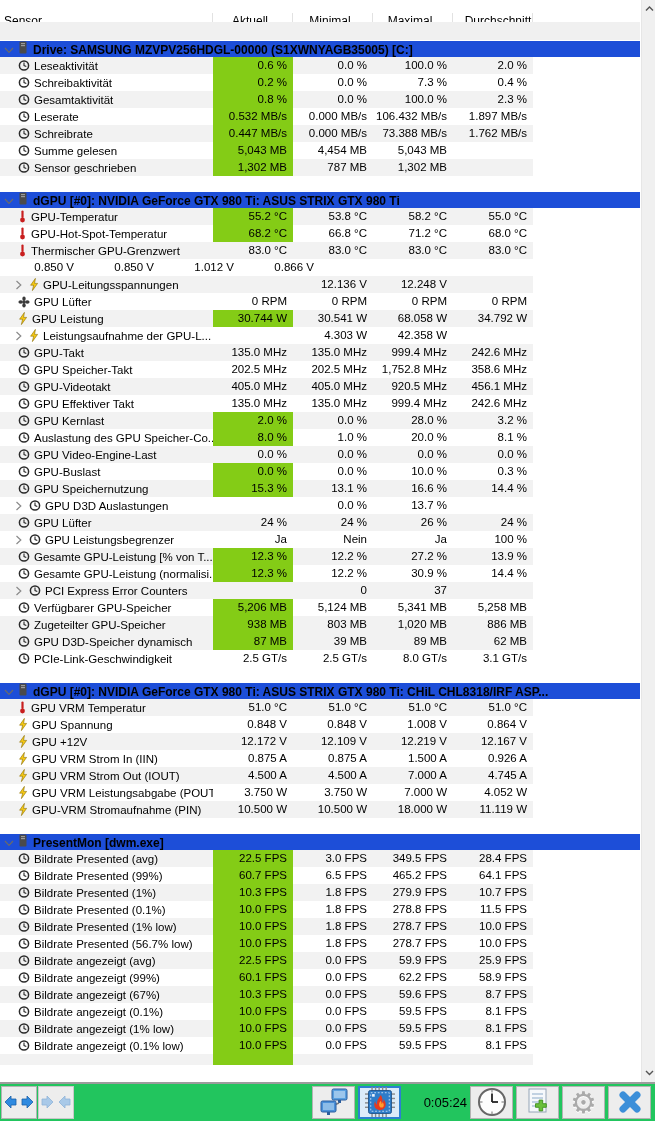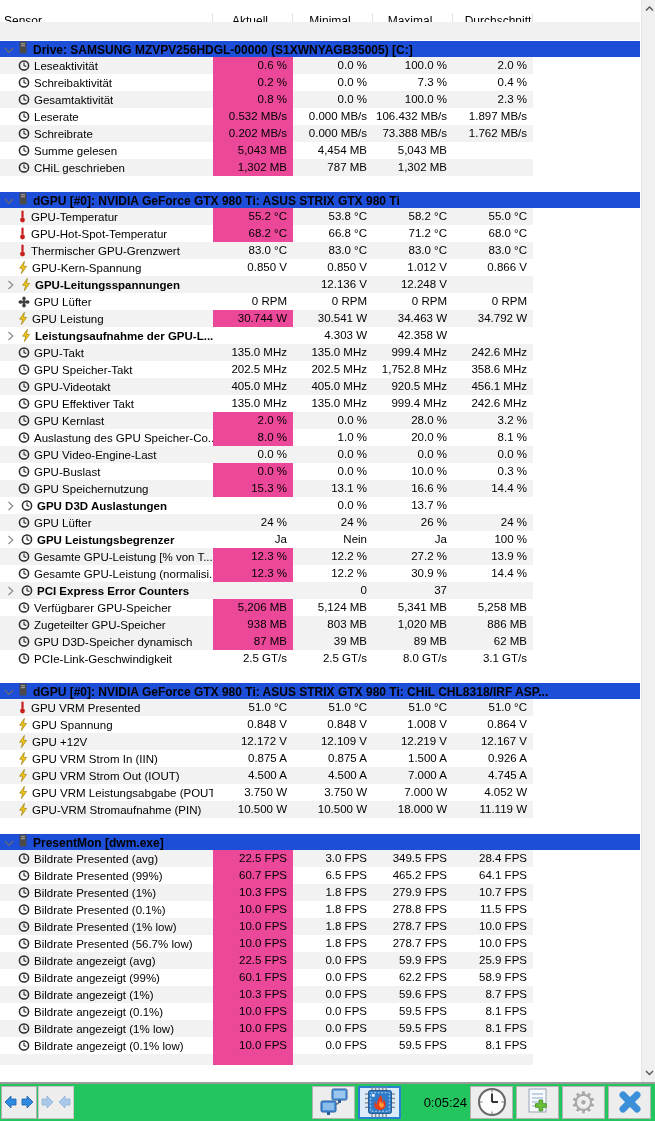--- a/index.html
+++ b/index.html
@@ -23,27 +23,27 @@
   .gap{height:16px;}
   .sechead{height:16px;width:640px;background:#1d4ed8;display:flex;align-items:flex-end;
            font-weight:bold;font-size:12px;box-sizing:border-box;padding-left:4px;
            white-space:nowrap;overflow:hidden;}
   .sechead .chev{margin-right:4px;flex:0 0 auto;}
   .sechead .dev{margin-right:5px;flex:0 0 auto;}
   .row{height:17px;width:533px;display:flex;background:#fff;}
   .row.even{background:#f2f2f2;}
   .lbl{flex:0 0 213px;box-sizing:border-box;display:flex;align-items:center;
        padding-left:18px;overflow:hidden;white-space:nowrap;}
-  .row.exp .lbl{padding-left:7px;font-weight:bold;}
+  .row.exp .lbl{padding-left:15px;}
   .icn{flex:0 0 auto;margin-right:4px;display:flex;align-items:center;}
   .icn svg{display:block;}
   .chevr{flex:0 0 auto;margin-right:7px;display:flex;align-items:center;}
   .val{flex:0 0 80px;box-sizing:border-box;text-align:right;padding-right:6px;line-height:17px;
        white-space:nowrap;overflow:hidden;}
-  .val.hl{background:#ec4899;}
+  .val.hl{background:#84cc16;}
   .row.clipped{height:11px;overflow:hidden;}
 
   
   #vscroll{position:absolute;top:0;left:641px;width:14px;height:1082px;background:#f0f0f0;border-left:1px solid #e6e6e6;box-sizing:border-box;}
   .sarrow{position:absolute;left:2px;width:10px;height:10px;display:flex;align-items:center;justify-content:center;}
   #sarr-up{top:4px;} #sarr-down{bottom:4px;}
 
   
   #tbsep{position:absolute;top:1082px;left:0;width:655px;height:2px;background:#9c9c9c;border-bottom:1px solid #fff;}
   #toolbar{position:absolute;top:1084px;left:0;width:655px;height:37px;background:#22c55e;padding-left:28px;}
@@ -159,21 +159,21 @@
       <div class="row even">
         <div class="lbl">
           <span class="icn">
             <svg width="12" height="13" viewBox="0 0 12 13">
               <circle cx="6" cy="6.5" r="4.6" fill="none" stroke="#2a2a2a" stroke-width="1.5"></circle>
               <path d="M6 3.6 L6 6.5 L8.3 7.4" fill="none" stroke="#2a2a2a" stroke-width="1.1"></path>
             </svg>
           </span>
           <span class="lbl-text">Schreibrate</span>
         </div>
-        <div class="val hl">0.202 MB/s</div>
+        <div class="val hl">0.447 MB/s</div>
         <div class="val">0.000 MB/s</div>
         <div class="val">73.388 MB/s</div>
         <div class="val">1.762 MB/s</div>
       </div>
       <div class="row odd">
         <div class="lbl">
           <span class="icn">
             <svg width="12" height="13" viewBox="0 0 12 13">
               <circle cx="6" cy="6.5" r="4.6" fill="none" stroke="#2a2a2a" stroke-width="1.5"></circle>
               <path d="M6 3.6 L6 6.5 L8.3 7.4" fill="none" stroke="#2a2a2a" stroke-width="1.1"></path>
@@ -187,21 +187,21 @@
         <div class="val"></div>
       </div>
       <div class="row even">
         <div class="lbl">
           <span class="icn">
             <svg width="12" height="13" viewBox="0 0 12 13">
               <circle cx="6" cy="6.5" r="4.6" fill="none" stroke="#2a2a2a" stroke-width="1.5"></circle>
               <path d="M6 3.6 L6 6.5 L8.3 7.4" fill="none" stroke="#2a2a2a" stroke-width="1.1"></path>
             </svg>
           </span>
-          <span class="lbl-text">CHiL geschrieben</span>
+          <span class="lbl-text">Sensor geschrieben</span>
         </div>
         <div class="val hl">1,302 MB</div>
         <div class="val">787 MB</div>
         <div class="val">1,302 MB</div>
         <div class="val"></div>
       </div>
       <div class="gap"></div>
       <div class="sechead">
         <span class="chev"><svg width="10" height="8" viewBox="0 0 10 8">
             <path d="M1 2 L5 6.3 L9 2" fill="none" stroke="#6a6a6a" stroke-width="1.2"></path>
@@ -252,28 +252,20 @@
             </svg>
           </span>
           <span class="lbl-text">Thermischer GPU-Grenzwert</span>
         </div>
         <div class="val">83.0 °C</div>
         <div class="val">83.0 °C</div>
         <div class="val">83.0 °C</div>
         <div class="val">83.0 °C</div>
       </div>
       <div class="row odd">
-        <div class="lbl">
-          <span class="icn">
-            <svg width="10" height="13" viewBox="0 0 10 13">
-              <polygon points="6.4,0.4 1.6,7.2 4.6,7.2 3.4,12.6 8.6,5.4 5.6,5.4" fill="#f6c913" stroke="#8a6d00" stroke-width="0.6"></polygon>
-            </svg>
-          </span>
-          <span class="lbl-text">GPU-Kern-Spannung</span>
-        </div>
         <div class="val">0.850 V</div>
         <div class="val">0.850 V</div>
         <div class="val">1.012 V</div>
         <div class="val">0.866 V</div>
       </div>
       <div class="row even exp">
         <div class="lbl">
           <span class="chevr">
             <svg width="7" height="10" viewBox="0 0 7 10">
               <path d="M1.5 1 L5.8 5 L1.5 9" fill="none" stroke="#8a8a8a" stroke-width="1.2"></path>
@@ -313,21 +305,21 @@
         <div class="lbl">
           <span class="icn">
             <svg width="10" height="13" viewBox="0 0 10 13">
               <polygon points="6.4,0.4 1.6,7.2 4.6,7.2 3.4,12.6 8.6,5.4 5.6,5.4" fill="#f6c913" stroke="#8a6d00" stroke-width="0.6"></polygon>
             </svg>
           </span>
           <span class="lbl-text">GPU Leistung</span>
         </div>
         <div class="val hl">30.744 W</div>
         <div class="val">30.541 W</div>
-        <div class="val">34.463 W</div>
+        <div class="val">68.058 W</div>
         <div class="val">34.792 W</div>
       </div>
       <div class="row odd exp">
         <div class="lbl">
           <span class="chevr">
             <svg width="7" height="10" viewBox="0 0 7 10">
               <path d="M1.5 1 L5.8 5 L1.5 9" fill="none" stroke="#8a8a8a" stroke-width="1.2"></path>
             </svg>
           </span>
           <span class="icn">
@@ -655,21 +647,21 @@
         <span class="sectitle">dGPU [#0]: NVIDIA GeForce GTX 980 Ti: ASUS STRIX GTX 980 Ti: CHiL CHL8318/IRF ASP...</span>
       </div>
       <div class="row even">
         <div class="lbl">
           <span class="icn">
             <svg width="9" height="13" viewBox="0 0 9 13">
               <rect x="3.4" y="0.5" width="2.2" height="7.5" rx="1.1" fill="#c81e1e"></rect>
               <circle cx="4.5" cy="10" r="2.4" fill="#c81e1e"></circle>
             </svg>
           </span>
-          <span class="lbl-text">GPU VRM Presented</span>
+          <span class="lbl-text">GPU VRM Temperatur</span>
         </div>
         <div class="val">51.0 °C</div>
         <div class="val">51.0 °C</div>
         <div class="val">51.0 °C</div>
         <div class="val">51.0 °C</div>
       </div>
       <div class="row odd">
         <div class="lbl">
           <span class="icn">
             <svg width="10" height="13" viewBox="0 0 10 13">
@@ -886,21 +878,21 @@
         <div class="val">58.9 FPS</div>
       </div>
       <div class="row even">
         <div class="lbl">
           <span class="icn">
             <svg width="12" height="13" viewBox="0 0 12 13">
               <circle cx="6" cy="6.5" r="4.6" fill="none" stroke="#2a2a2a" stroke-width="1.5"></circle>
               <path d="M6 3.6 L6 6.5 L8.3 7.4" fill="none" stroke="#2a2a2a" stroke-width="1.1"></path>
             </svg>
           </span>
-          <span class="lbl-text">Bildrate angezeigt (1%)</span>
+          <span class="lbl-text">Bildrate angezeigt (67%)</span>
         </div>
         <div class="val hl">10.3 FPS</div>
         <div class="val">0.0 FPS</div>
         <div class="val">59.6 FPS</div>
         <div class="val">8.7 FPS</div>
       </div>
       <div class="row odd">
         <div class="lbl">
           <span class="icn">
             <svg width="12" height="13" viewBox="0 0 12 13">

